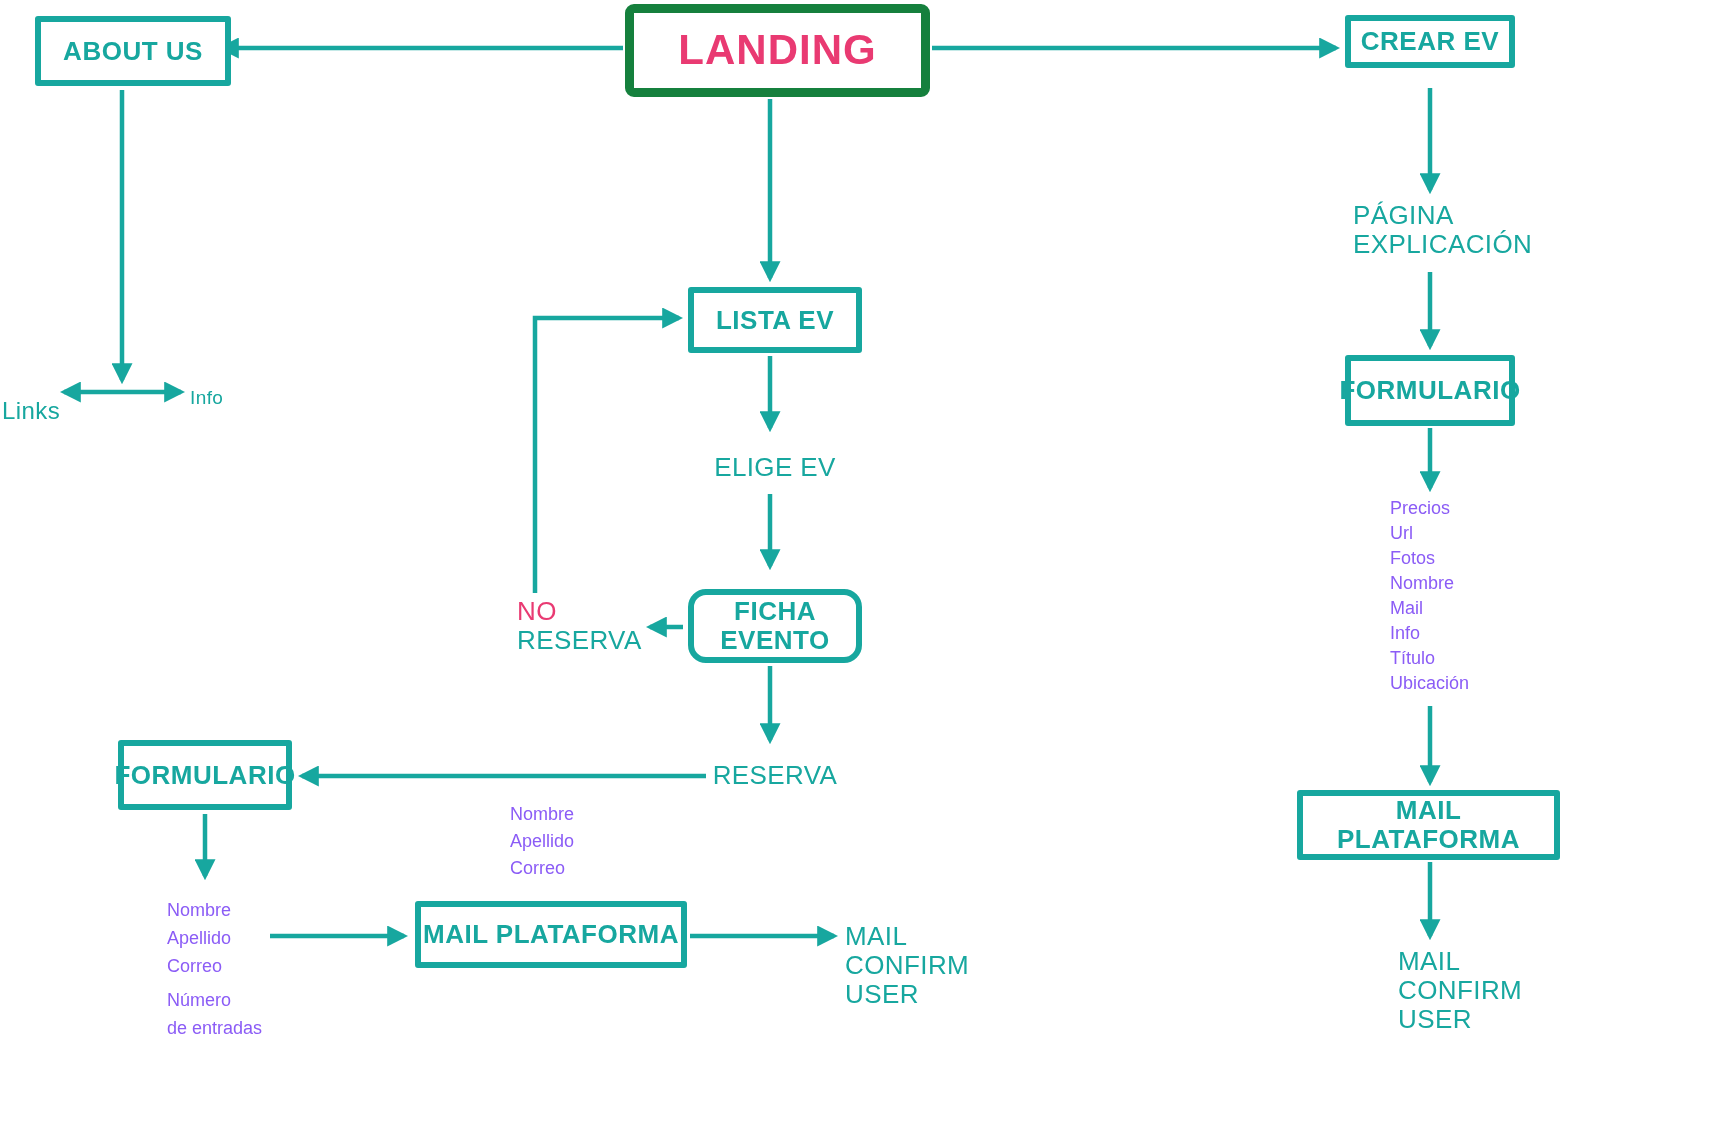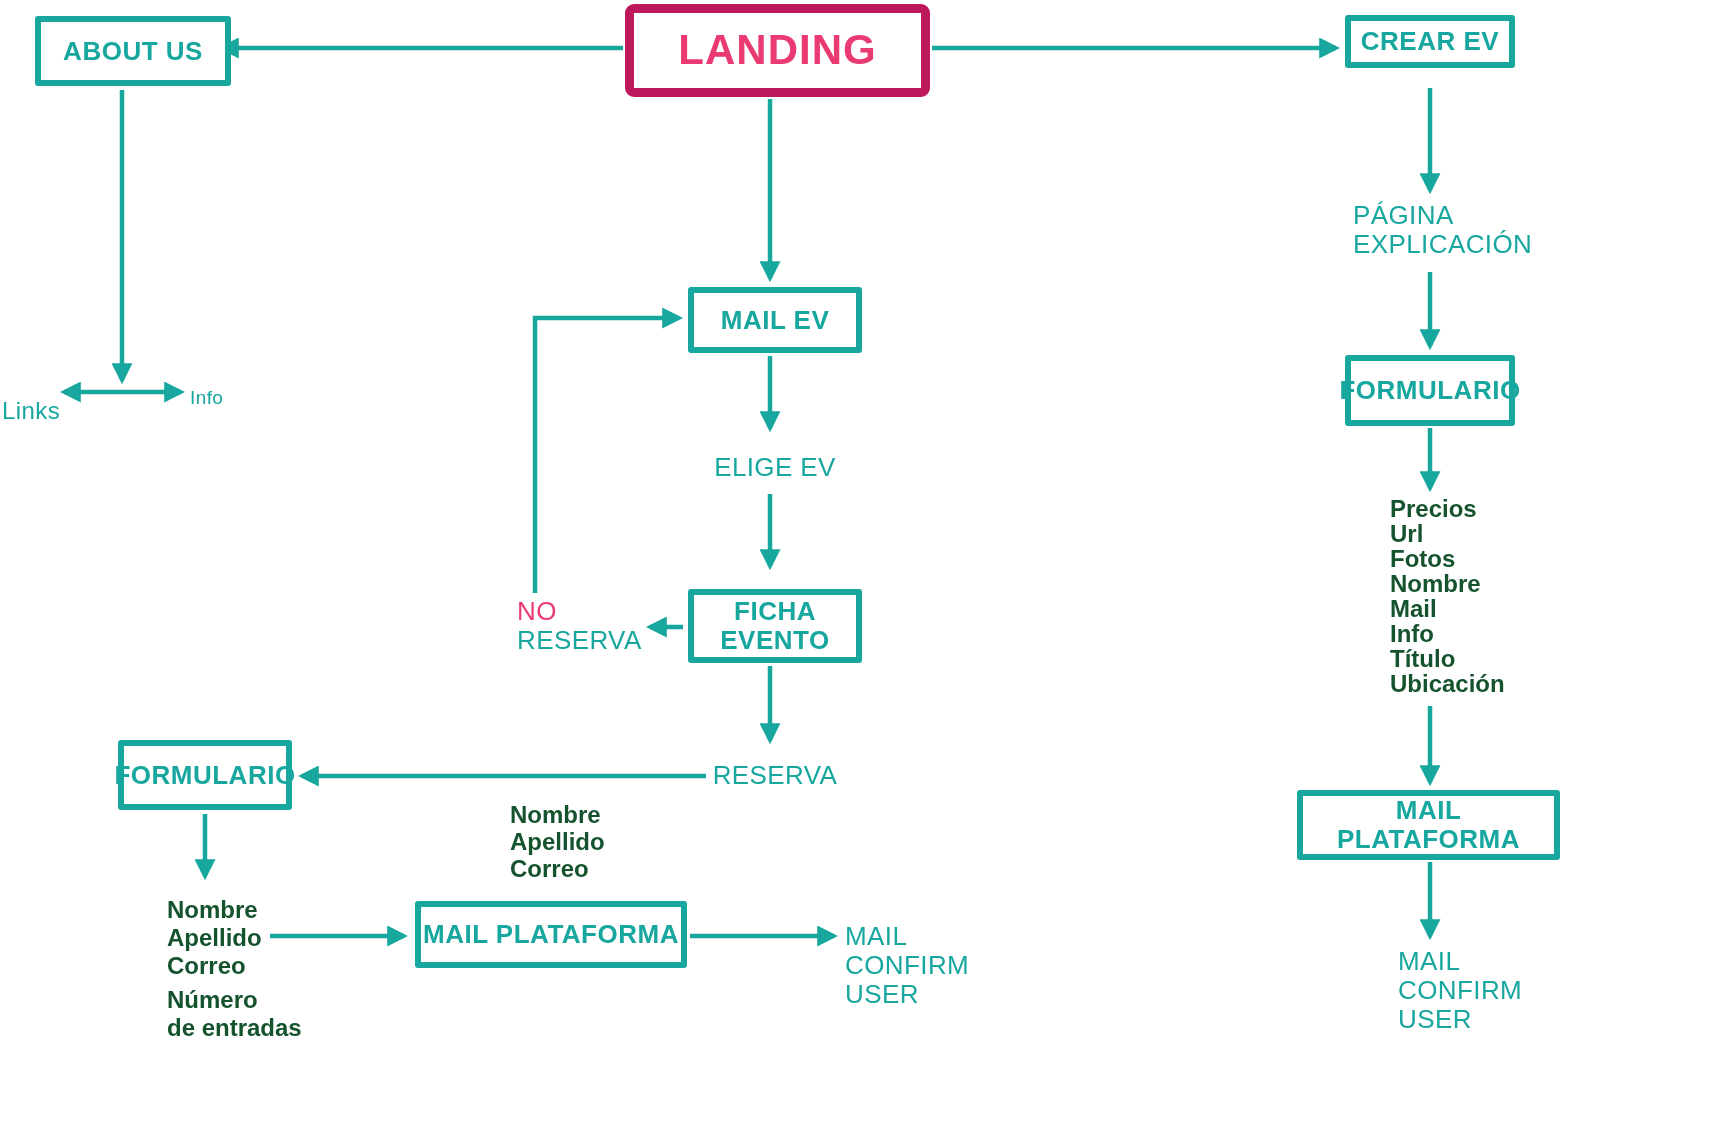--- a/index.html
+++ b/index.html
@@ -19,42 +19,42 @@
     border-radius:3px;
     color:#17A79F;
     font-weight:700;
     font-size:26px;
     letter-spacing:.5px;
     background:#ffffff;
     box-sizing:border-box;
     line-height:1.1;
   }
   .box-pink{
-    border:9px solid #be185d;
+    border:9px solid #15803d;
     border-radius:9px;
     color:#E93A72;
     font-size:42px;
     letter-spacing:1px;
   }
   .lbl{
     position:absolute;
     color:#17A79F;
     font-weight:400;
     font-size:26px;
     letter-spacing:.4px;
     line-height:1.12;
     white-space:nowrap;
   }
   .lbl.center{text-align:center;}
   .pink{color:#E93A72;}
   .fields{
     position:absolute;
-    color:#14532d;
-    font-weight:700;
-    font-size:24px;
+    color:#8b5cf6;
+    font-weight:400;
+    font-size:18px;
     line-height:27px;
     white-space:nowrap;
   }
   .fields span{display:block;}
   .lbl span{display:block;}
 </style>
 </head>
 <body>
 
 <div id="canvas">
@@ -90,23 +90,23 @@
       <line x1="1430" y1="862" x2="1430" y2="936" marker-end="url(#arr)"></line>
     </g>
   </svg>
 
   <div class="box box-pink" style="left:625px;top:4px;width:305px;height:93px;">LANDING</div>
 
   <div class="box" style="left:35px;top:16px;width:196px;height:70px;">ABOUT US</div>
 
   <div class="box" style="left:1345px;top:15px;width:170px;height:53px;">CREAR EV</div>
 
-  <div class="box" style="left:688px;top:287px;width:174px;height:66px;">MAIL EV</div>
+  <div class="box" style="left:688px;top:287px;width:174px;height:66px;">LISTA EV</div>
 
-  <div class="box" style="left:688px;top:589px;width:174px;height:74px;">
+  <div class="box" style="left:688px;top:589px;width:174px;height:74px;border-radius:18px;">
     <div>
       <span style="display:block">FICHA</span>
       <span style="display:block">EVENTO</span>
     </div>
   </div>
 
   <div class="box" style="left:118px;top:740px;width:174px;height:70px;">FORMULARIO</div>
 
   <div class="box" style="left:415px;top:901px;width:272px;height:67px;">MAIL PLATAFORMA</div>
 

